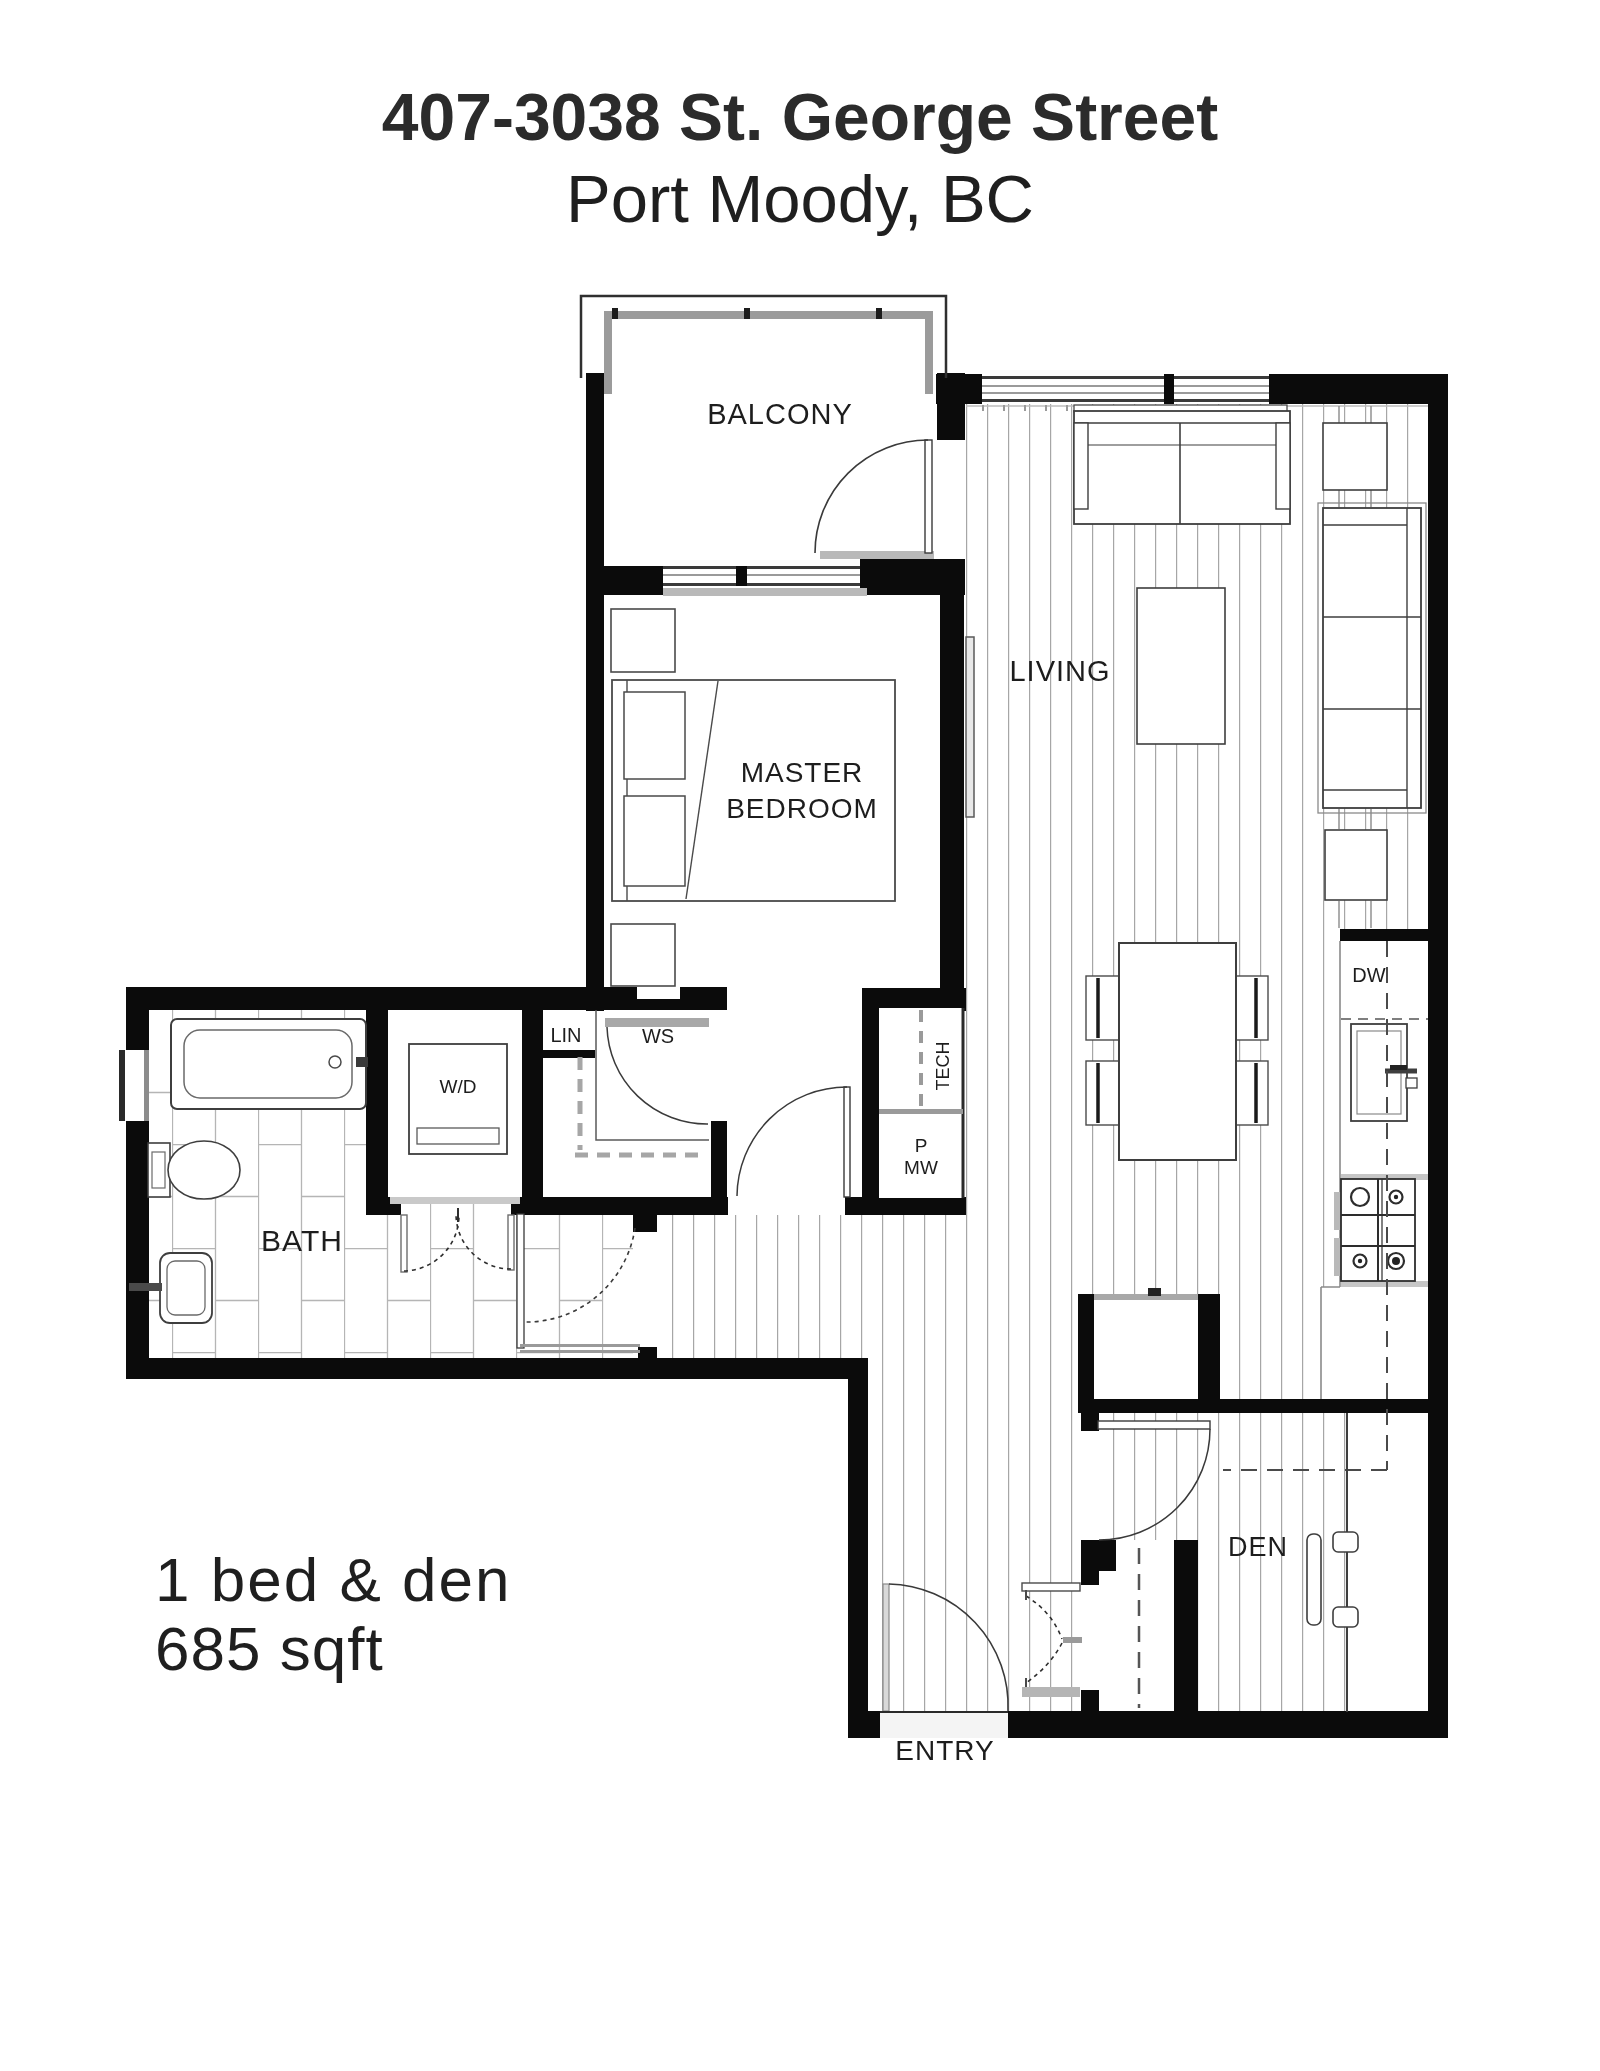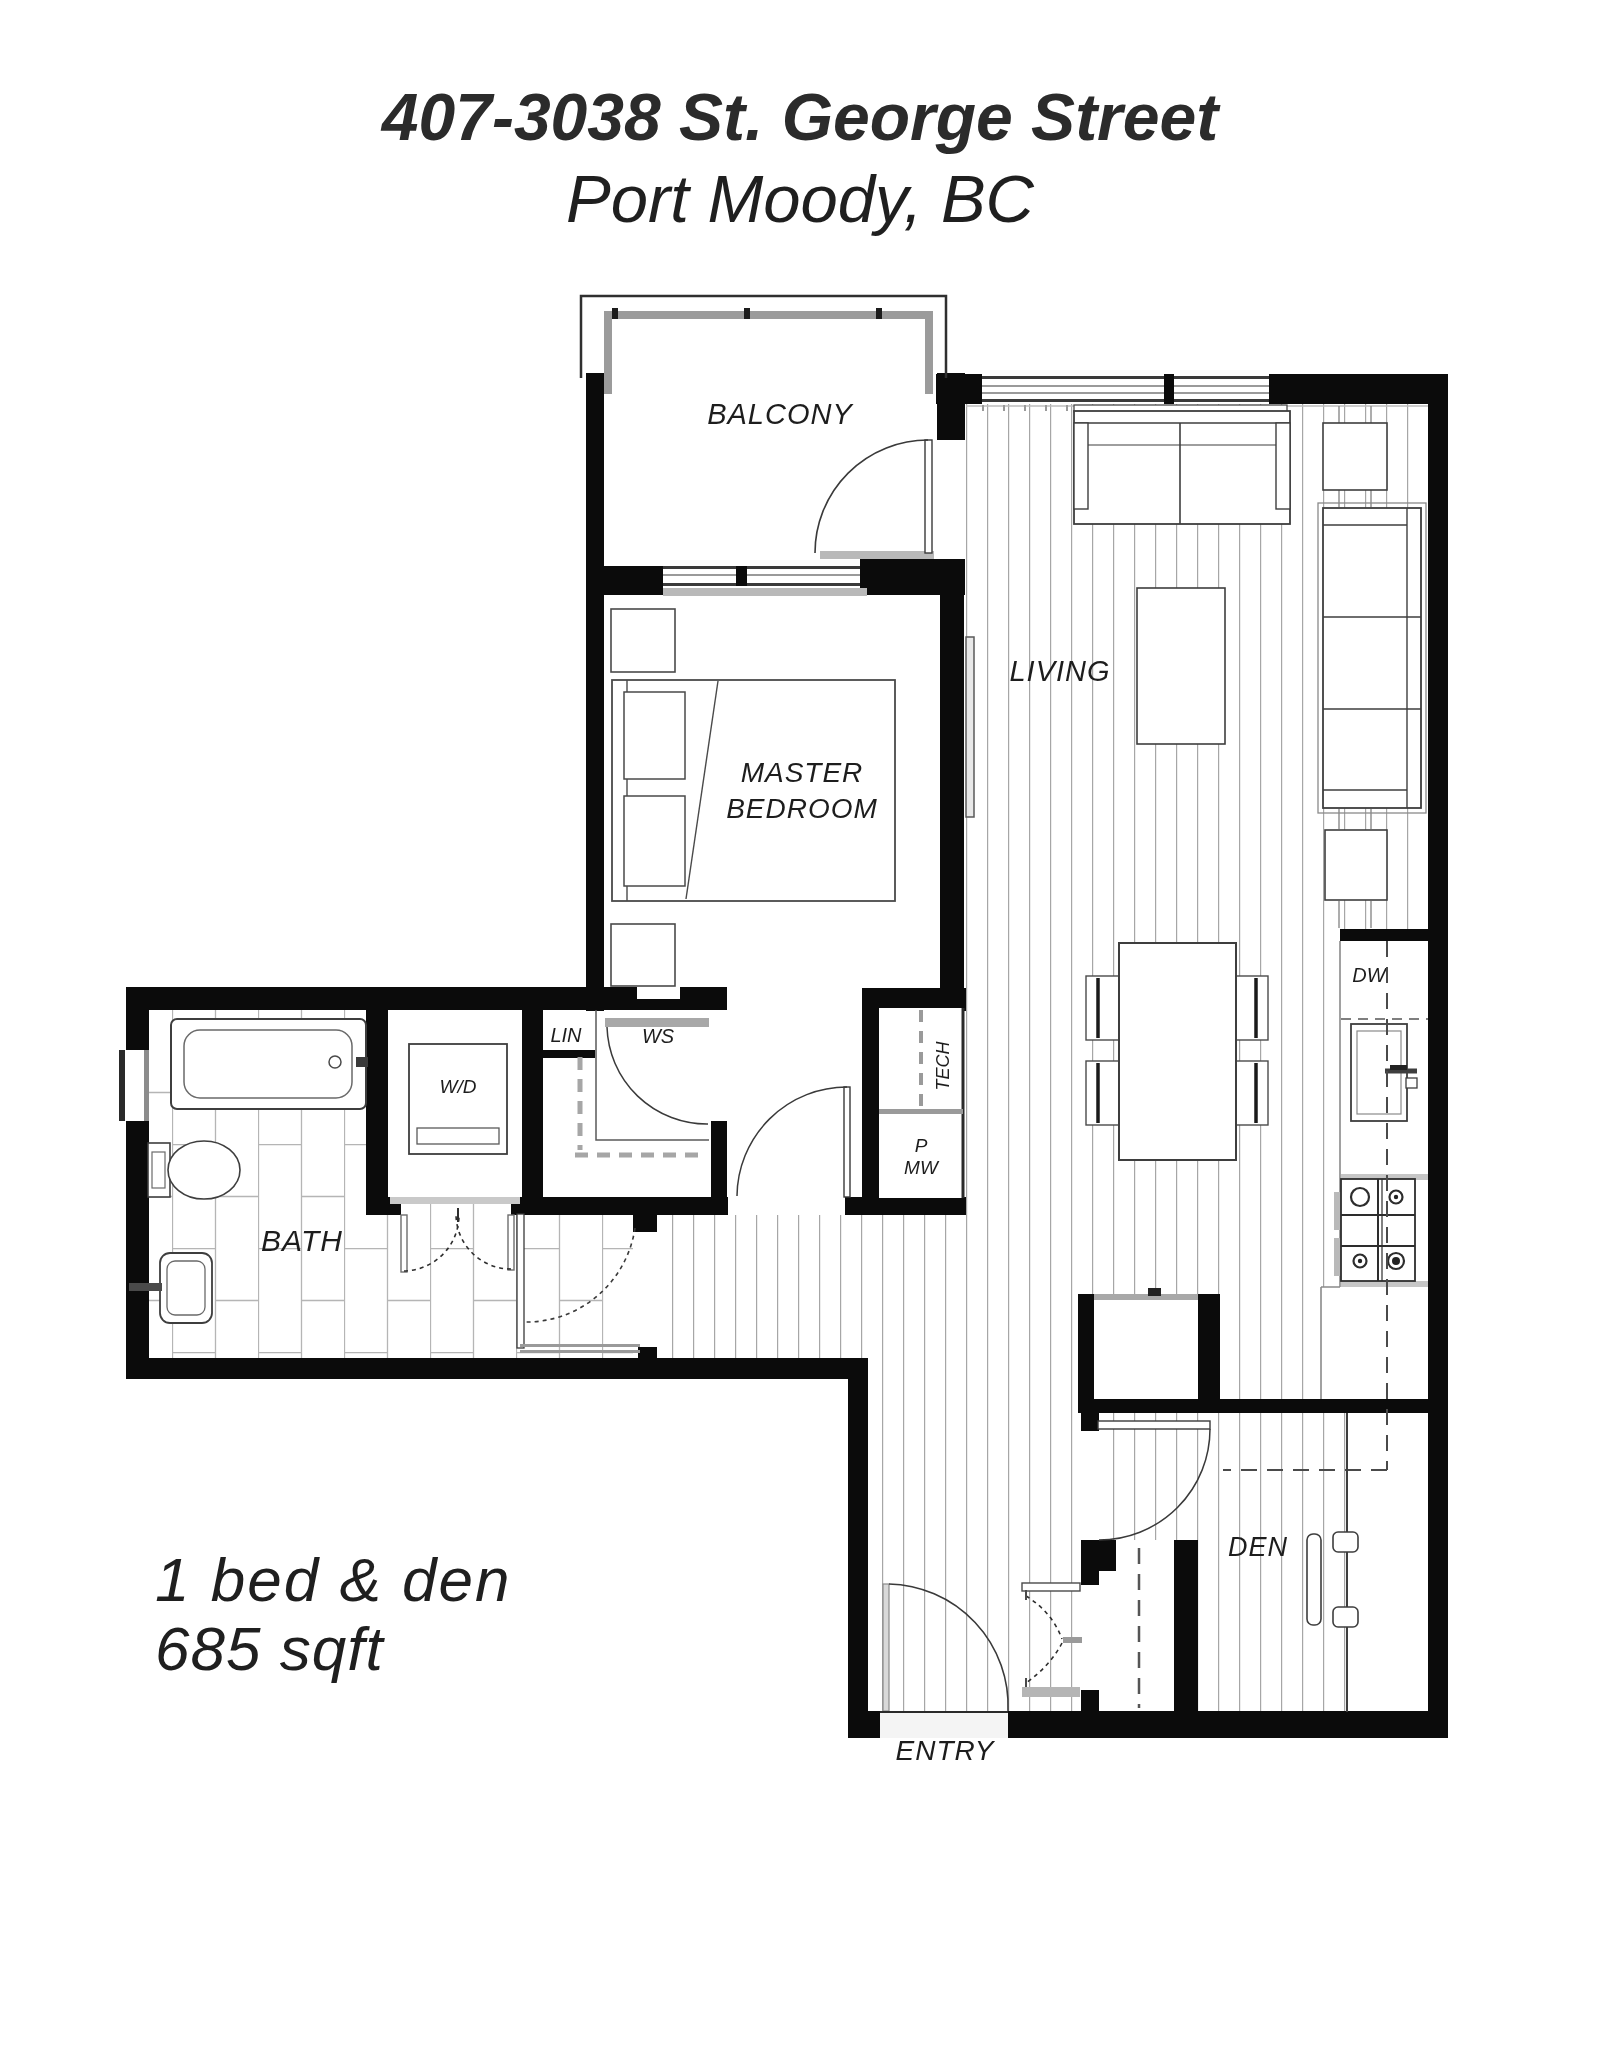--- a/index.html
+++ b/index.html
@@ -1,17 +1,17 @@
 <!DOCTYPE html>
 <html><head>
 <meta charset="utf-8">
 <style>
   html,body{margin:0;padding:0;background:#ffffff;}
   .page{position:relative;width:1600px;height:2071px;background:#fff;overflow:hidden;
-        font-family:"Liberation Sans", sans-serif;font-style:italic;}
+        font-family:"Liberation Sans", sans-serif;}
   svg text{font-family:"Liberation Sans", sans-serif;}
 </style>
 </head>
 <body>
 <div class="page">
 <svg width="1600" height="2071" viewBox="0 0 1600 2071" xmlns="http://www.w3.org/2000/svg">
 <defs>
   <pattern id="plank" width="21" height="40" patternUnits="userSpaceOnUse">
     <rect width="21" height="40" fill="#ffffff"></rect>
     <line x1="0.5" y1="0" x2="0.5" y2="40" stroke="#a6a6a6" stroke-width="1.4"></line>

